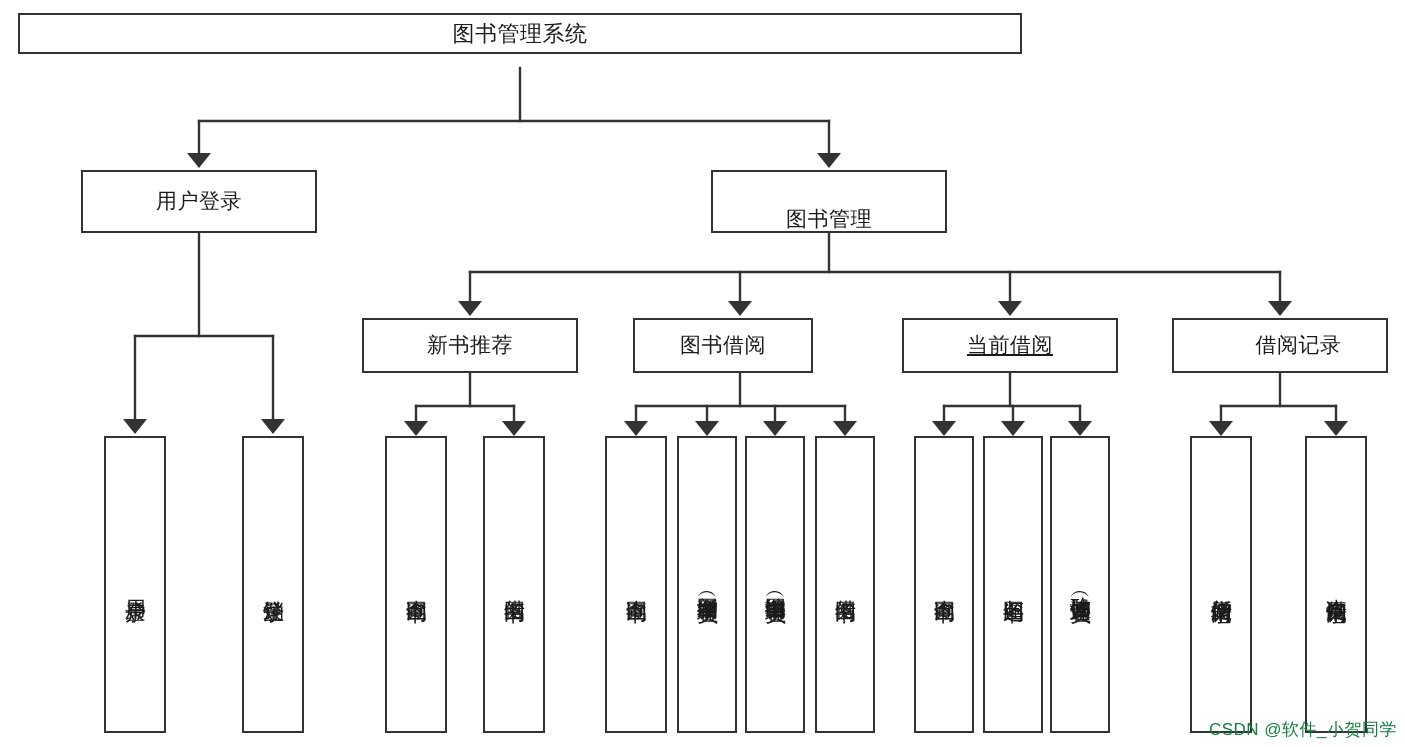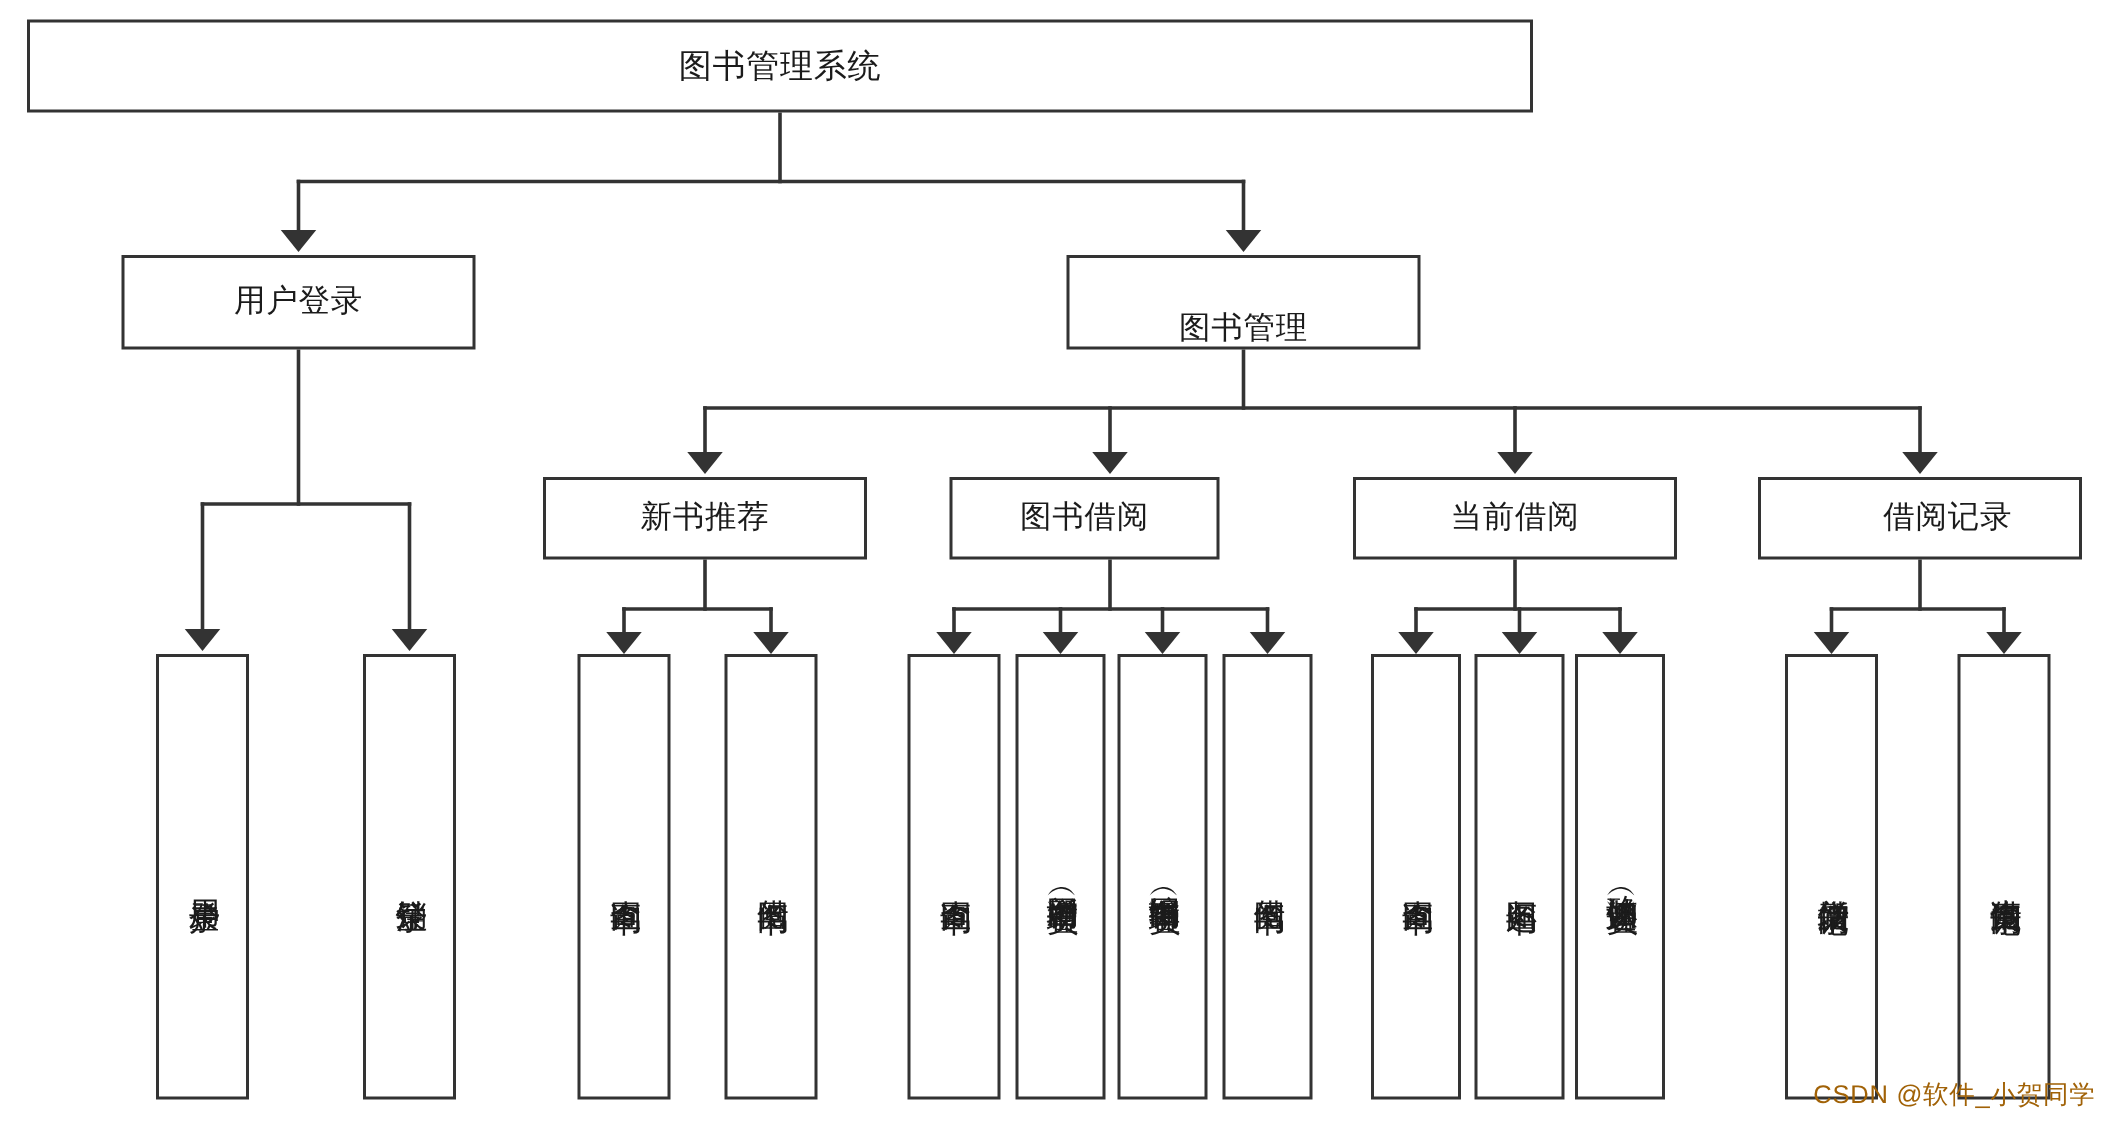--- a/index.html
+++ b/index.html
@@ -59,21 +59,21 @@
     writing-mode: vertical-rl;
     text-orientation: upright;
     display: block;
     text-align: center;
   }
   .watermark {
     position: absolute;
     right: 8px;
     bottom: 6px;
     font-size: 17px;
-    color: #a16207;
+    color: #15803d;
     letter-spacing: 0.5px;
     white-space: nowrap;
     z-index: 3;
   }
 </style>
 </head>
 <body>
 
 <div id="canvas">
 
@@ -114,36 +114,36 @@
         <line x1="1013" y1="406" x2="1013" y2="424" marker-end="url(#arw)"></line>
         <line x1="1080" y1="406" x2="1080" y2="424" marker-end="url(#arw)"></line>
         <line x1="1280" y1="373" x2="1280" y2="406"></line>
         <line x1="1221" y1="406" x2="1336" y2="406"></line>
         <line x1="1221" y1="406" x2="1221" y2="424" marker-end="url(#arw)"></line>
         <line x1="1336" y1="406" x2="1336" y2="424" marker-end="url(#arw)"></line>
       </g>
   </svg>
 
   <div id="nodes-layer">
-      <div class="node h root" style="left: 18px; top: 13px; width: 1004px; height: 62px;">
+      <div class="node h root" style="left: 18px; top: 13px; width: 1004px; height: 41px;">
         <span>图书管理系统</span>
       </div>
       <div class="node h" style="left: 81px; top: 170px; width: 236px; height: 63px;">
         <span>用户登录</span>
       </div>
       <div class="node h" style="left: 711px; top: 170px; width: 236px; height: 63px; align-items: flex-end;">
         <span>图书管理</span>
       </div>
       <div class="node h" style="left: 362px; top: 318px; width: 216px; height: 55px;">
         <span>新书推荐</span>
       </div>
       <div class="node h" style="left: 633px; top: 318px; width: 180px; height: 55px;">
         <span>图书借阅</span>
       </div>
-      <div class="node h" style="left: 902px; top: 318px; width: 216px; height: 55px;">
+      <div class="node h" style="left: 902px; top: 318px; width: 216px; height: 55px; text-decoration: underline;">
         <span>当前借阅</span>
       </div>
       <div class="node h" style="left: 1172px; top: 318px; width: 216px; height: 55px; padding-left: 37px;">
         <span>借阅记录</span>
       </div>
       <div class="node v" style="left: 104px; top: 436px; width: 62px; height: 297px;">
         <span class="vlabel">用户登录</span>
       </div>
       <div class="node v" style="left: 242px; top: 436px; width: 62px; height: 297px;">
         <span class="vlabel">注销登录</span>

